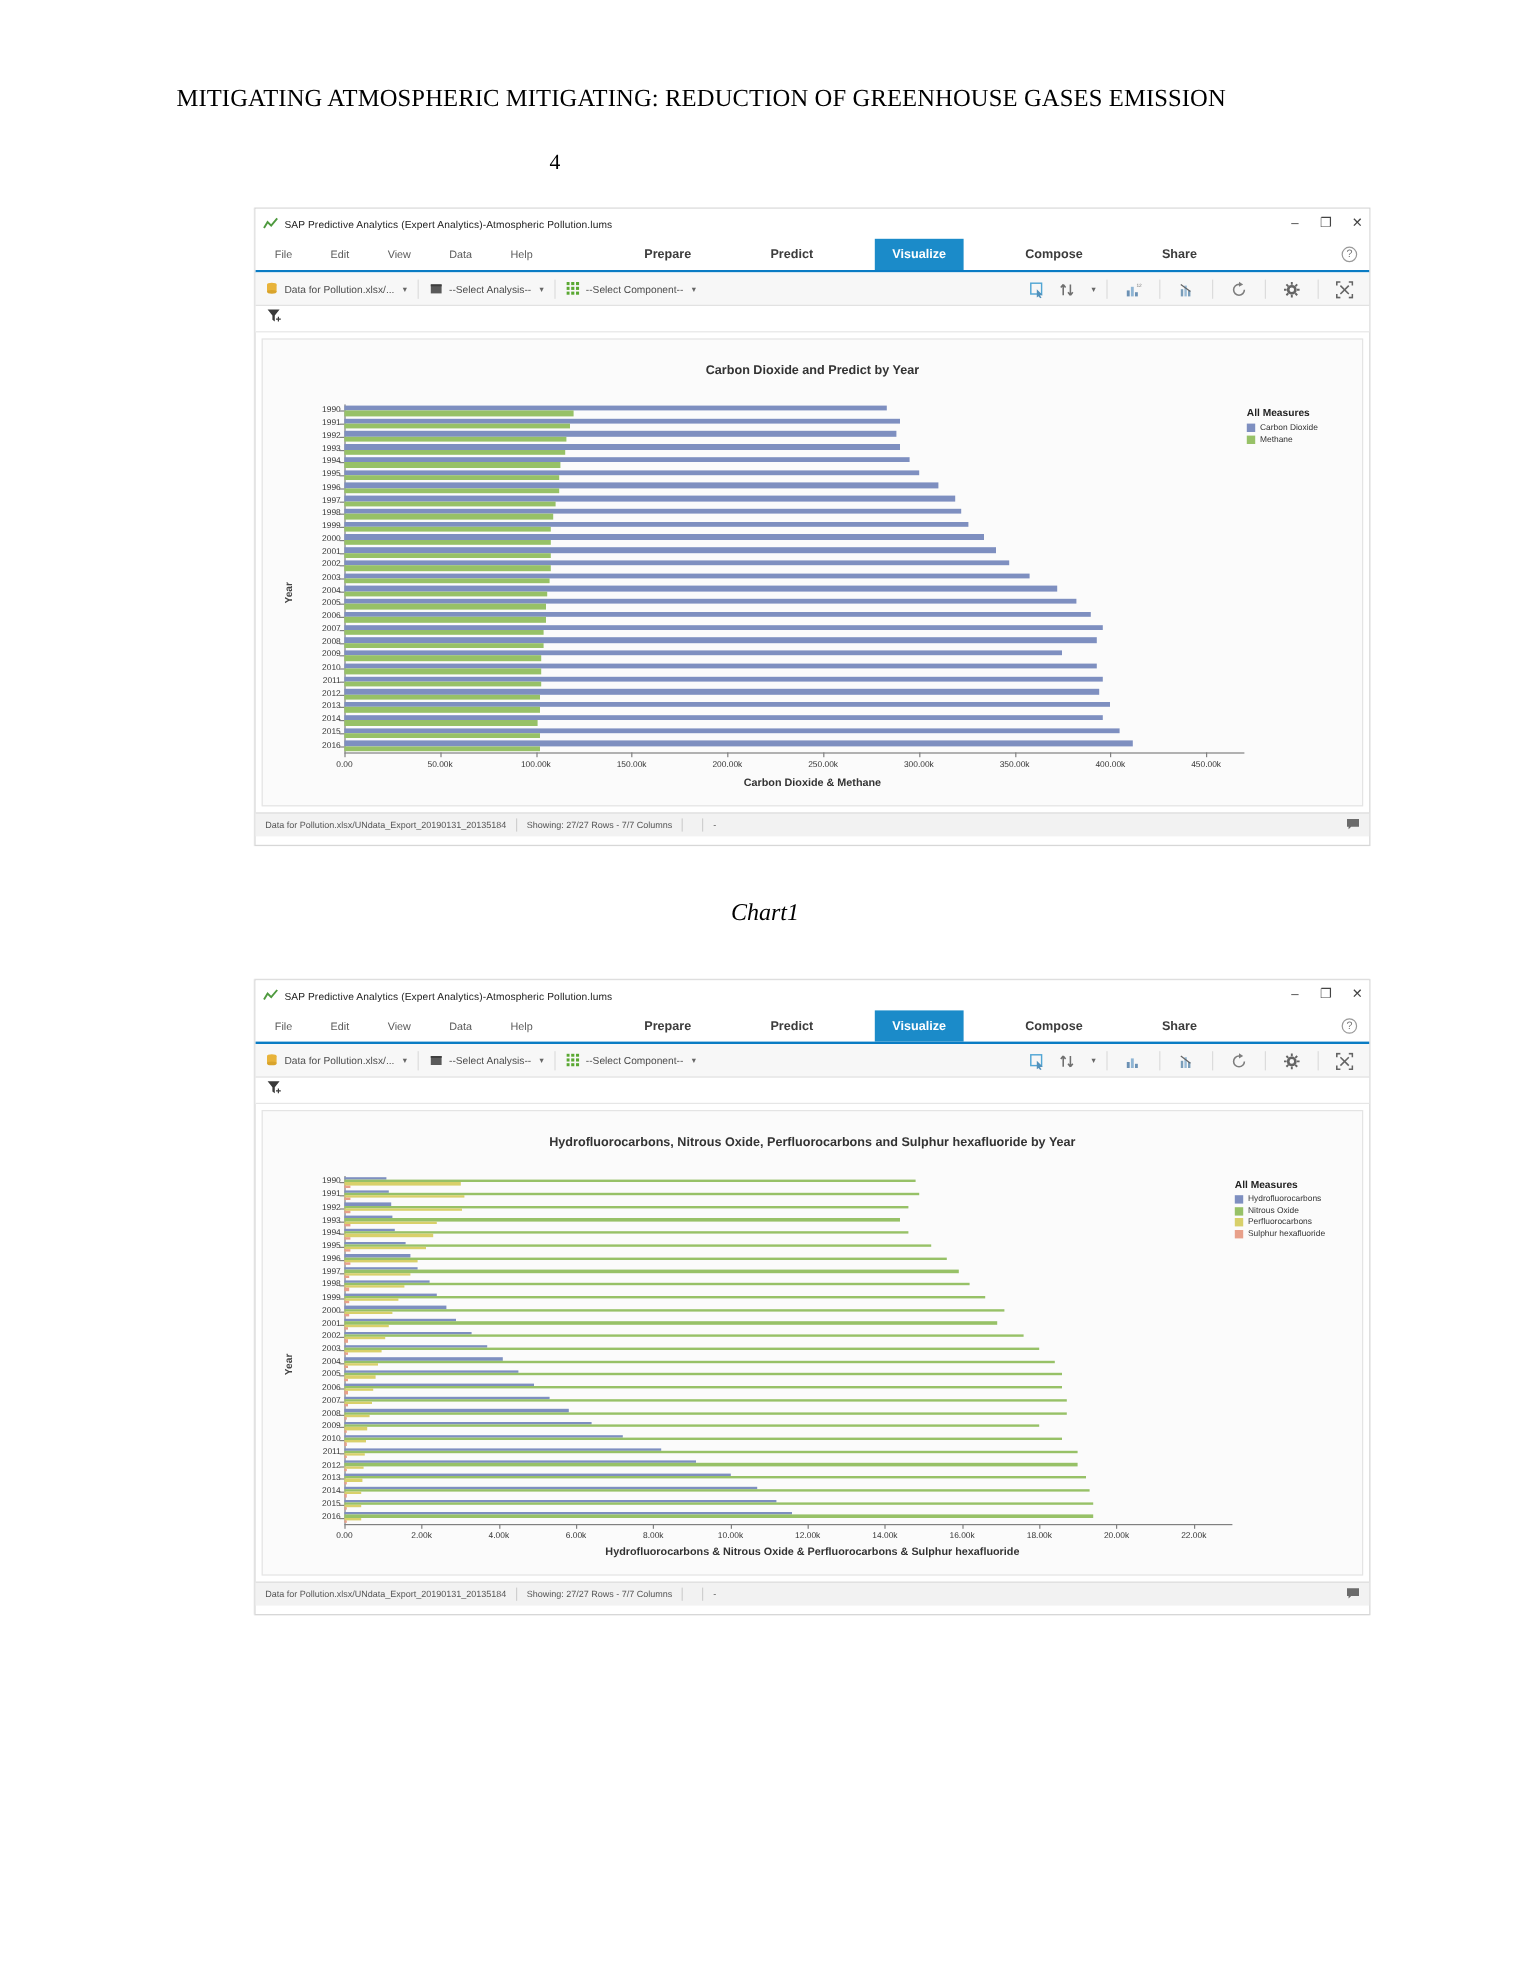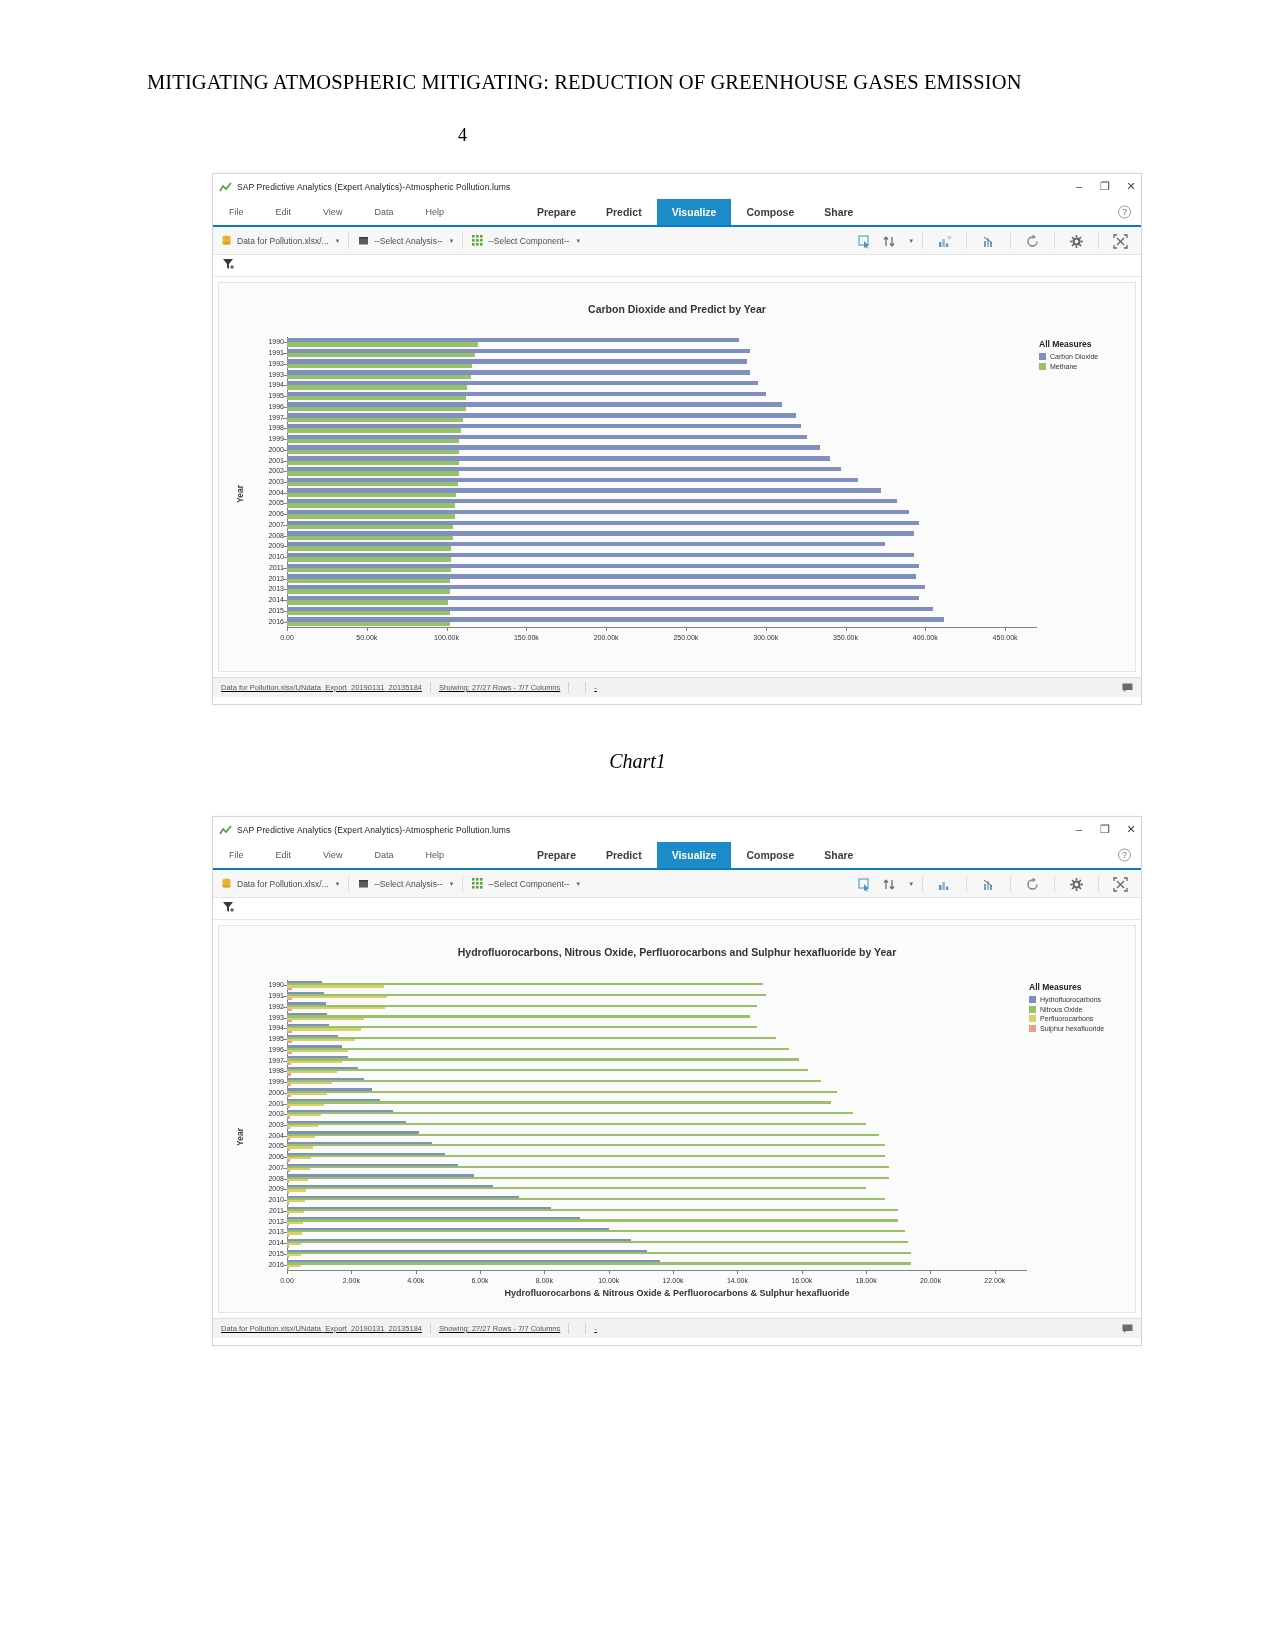--- a/index.html
+++ b/index.html
@@ -70,21 +70,21 @@
     background: #ffffff;
     display: flex; align-items: stretch;
     border-bottom: 2px solid #0a7cc4;
     position: relative;
   }
   .menu-left { display:flex; align-items:center; }
   .menu-left .mi {
     font-size: 9px; color: #5a5a5a; padding: 0 16px;
     display:flex; align-items:center; height:100%;
   }
-  .menu-mid { display:flex; align-items:stretch; margin-left: 62px;}
+  .menu-mid { display:flex; align-items:stretch; margin-left: 62px; gap: 36px;}
   .menu-mid .mm {
     font-size: 10.5px; font-weight: bold; color: #3c3c3c;
     padding: 0 15px; display:flex; align-items:center;
   }
   .menu-mid .mm.active {
     background: #1b8bc9; color: #ffffff;
   }
   .help-icon {
     position:absolute; right:10px; top:50%; transform:translateY(-50%);
     width:13px;height:13px;border-radius:50%;border:1px solid #999;
@@ -144,21 +144,21 @@
   .ytick-mark{position:absolute;left:-4px;width:4px;height:1px;background:#808080;}
 
   .legend{position:absolute;}
   .legend-title{font-size:8.5px;font-weight:bold;color:#222;margin-bottom:4px;}
   .legend-item{display:flex;align-items:center;margin-bottom:2.5px;}
   .legend-swatch{width:7px;height:7px;margin-right:4px;display:inline-block;}
   .legend-label{font-size:7px;color:#333;white-space:nowrap;}
 
   .statusbar{
     height:20px;background:#f2f2f2;border-top:1px solid #dcdcdc;
-    display:flex;align-items:center;padding:0 8px;position:relative;text-decoration:underline;
+    display:flex;align-items:center;padding:0 8px;position:relative;
   }
   .sb-text{font-size:7.5px;color:#555;}
   .sb-sep{width:1px;height:11px;background:#cfcfcf;margin:0 8px;}
   .sb-right{position:absolute;right:8px;top:50%;transform:translateY(-50%);}
 </style>
 </head>
 <body>
 
 <div class="doc-header">MITIGATING ATMOSPHERIC MITIGATING: REDUCTION OF GREENHOUSE GASES EMISSION</div>
 <div class="page-number">4</div>
@@ -436,20 +436,21 @@
         <div class="xtick-lbl" style="left: 398.936px; top: 297px;">250.00k</div>
         <div class="xtick-mark" style="left: 478.723px; top: 290px;"></div>
         <div class="xtick-lbl" style="left: 478.723px; top: 297px;">300.00k</div>
         <div class="xtick-mark" style="left: 558.511px; top: 290px;"></div>
         <div class="xtick-lbl" style="left: 558.511px; top: 297px;">350.00k</div>
         <div class="xtick-mark" style="left: 638.298px; top: 290px;"></div>
         <div class="xtick-lbl" style="left: 638.298px; top: 297px;">400.00k</div>
         <div class="xtick-mark" style="left: 718.085px; top: 290px;"></div>
         <div class="xtick-lbl" style="left: 718.085px; top: 297px;">450.00k</div>
       </div>
+    <div class="axis-title-x" style="top:364px;">Carbon Dioxide &amp; Methane</div>
     <div class="legend" id="legend1" style="left:820px; top:56px;">
       <div class="legend-title">All Measures</div>
       <div id="legend1-items">
           <div class="legend-item">
             <span class="legend-swatch" style="background: rgb(126, 143, 192);"></span>
             <span class="legend-label">Carbon Dioxide</span>
           </div>
           <div class="legend-item">
             <span class="legend-swatch" style="background: rgb(151, 193, 103);"></span>
             <span class="legend-label">Methane</span>

